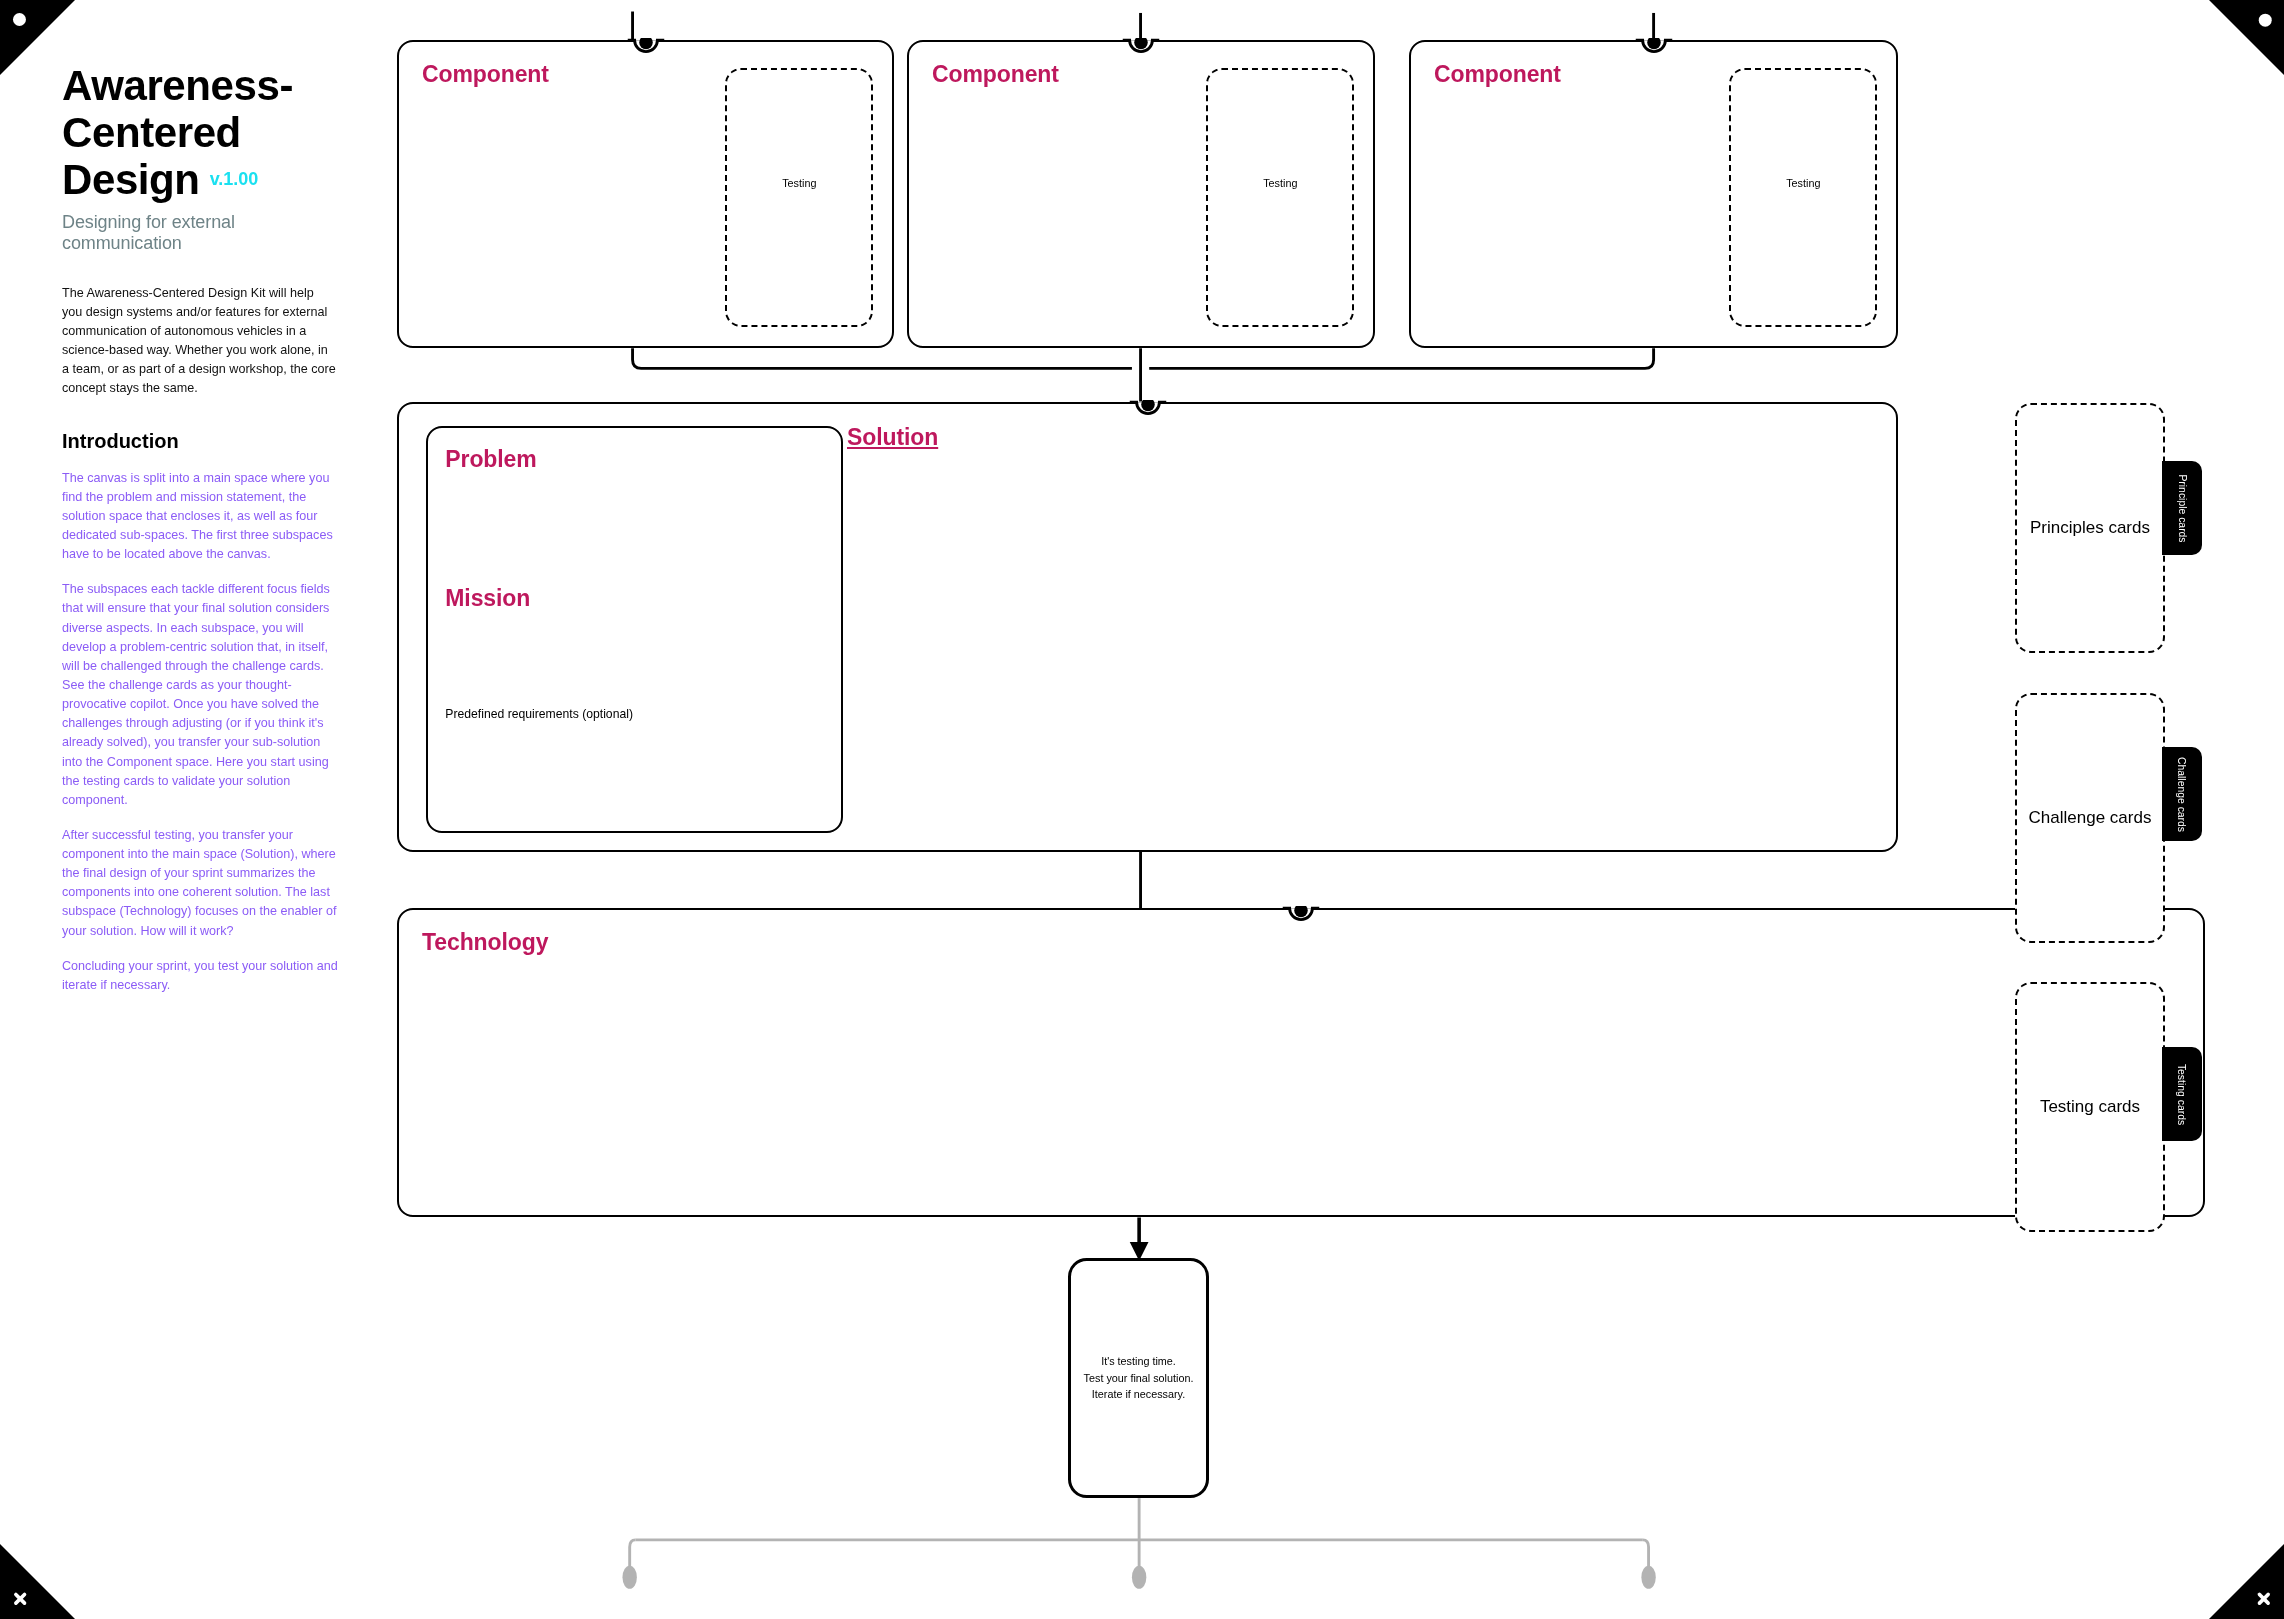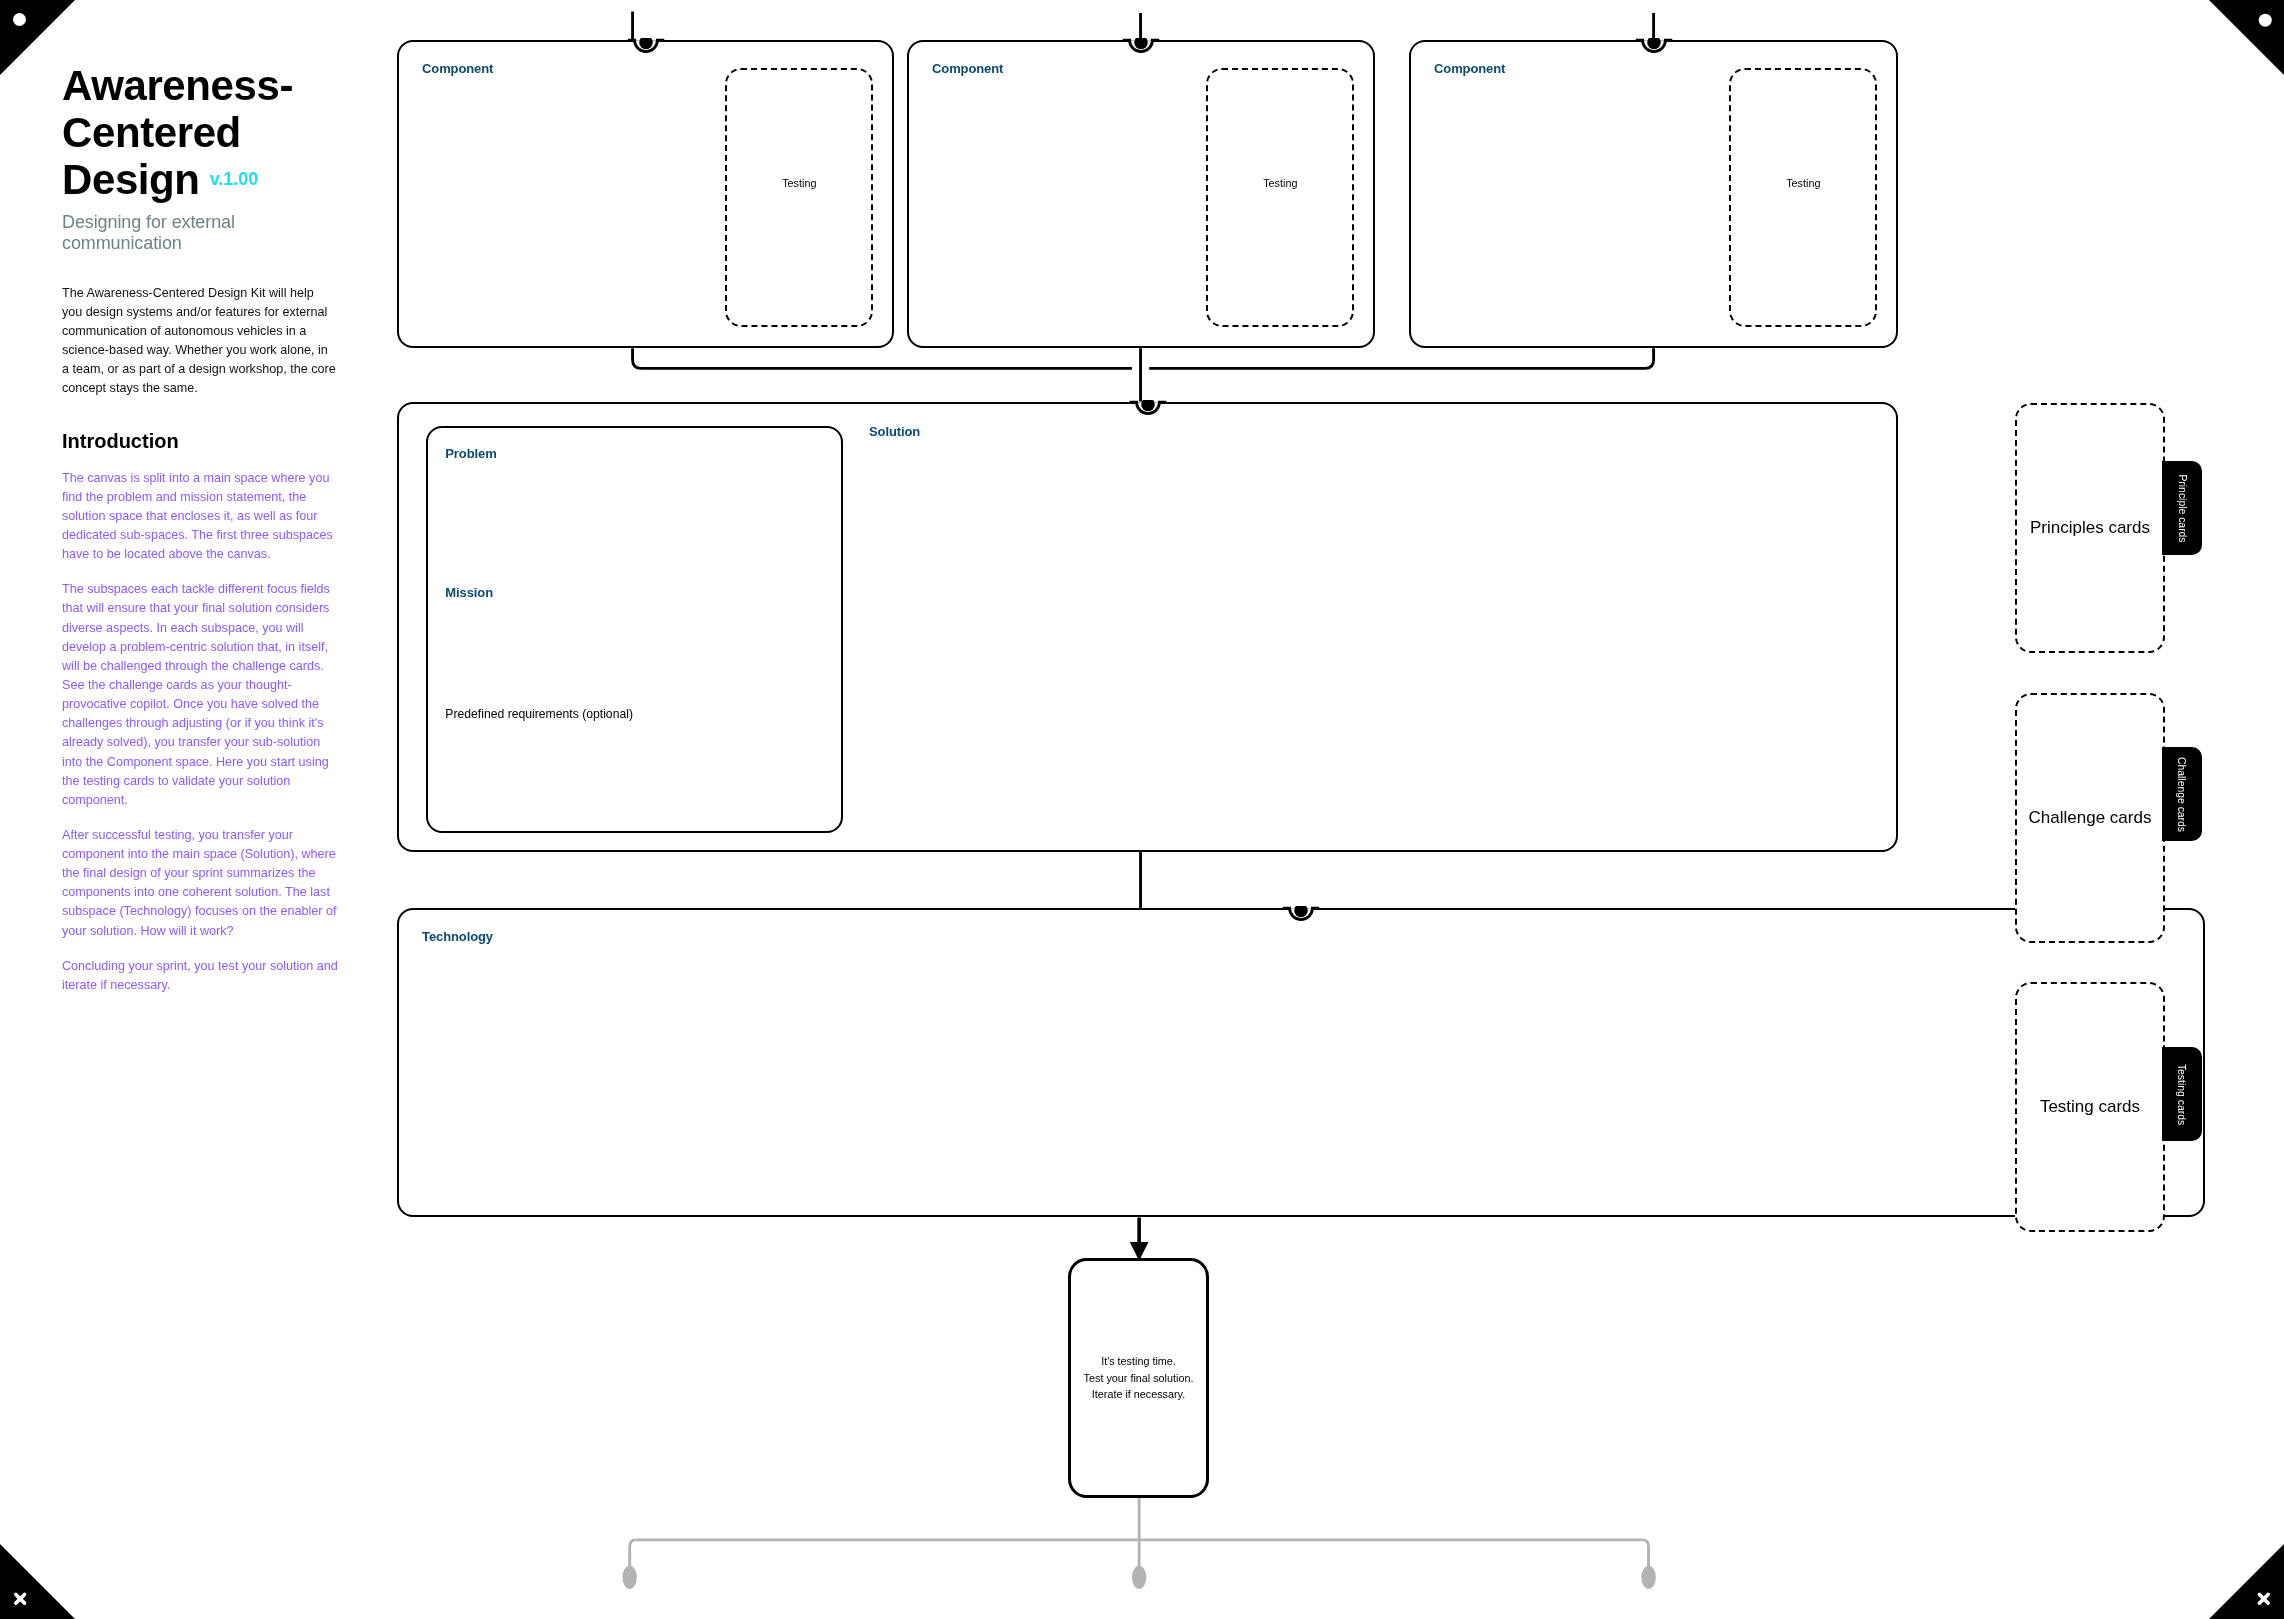--- a/index.html
+++ b/index.html
@@ -44,21 +44,21 @@
     margin-top: 16px; font-size: 12.6px; line-height: 1.52; color: #8b5cf6;
     width: 281px;
   }
 
   
   .box {
     position: absolute; background: #fff;
     border: 2.9px solid #000; border-radius: 16px;
   }
   .box-label {
-    position: absolute; font-size: 13px; font-weight: 700; color: #0c4a6e;
+    position: absolute; font-size: 23px; font-weight: 700; color: #be185d;
     letter-spacing: -0.1px;
   }
   .dashed-box {
     position: absolute; background: #fff;
     border: 2.9px dashed #000; border-radius: 16px;
   }
   .dashed-label {
     position: absolute; left: 0; right: 0; text-align: center;
     font-size: 10.8px; color: #000;
   }
@@ -74,21 +74,21 @@
 
   
   .notch {
     position: absolute; top: -3.6px; left: 50%;
     transform: translateX(-50%); width: 37px; height: 24.5px;
     overflow: visible; pointer-events: none;
   }
 
   
   #solution-box { left: 397px; top: 402px; width: 1501px; height: 450px; }
-  #solution-label { left: 470px; top: 20px; }
+  #solution-label { left: 448px; top: 20px; text-decoration: underline; }
   #problem-box { left: 27px; top: 21.6px; width: 417px; height: 407px; }
   #problem-label { left: 17.3px; top: 18.7px; }
   #mission-label { left: 17.3px; top: 157px; }
   #requirements-label {
     position: absolute; left: 17.3px; top: 279px;
     font-size: 12.2px; color: #000;
   }
 
   
   #technology-box { left: 397px; top: 908px; width: 1808px; height: 309px; }

